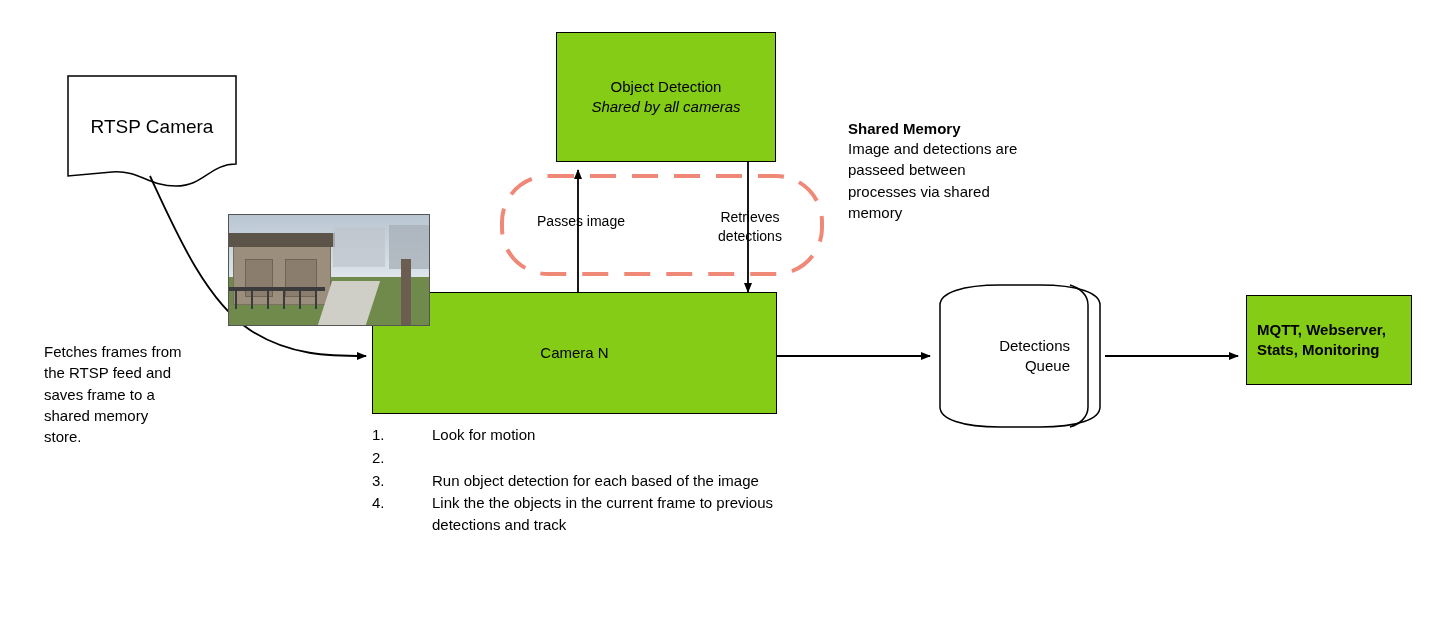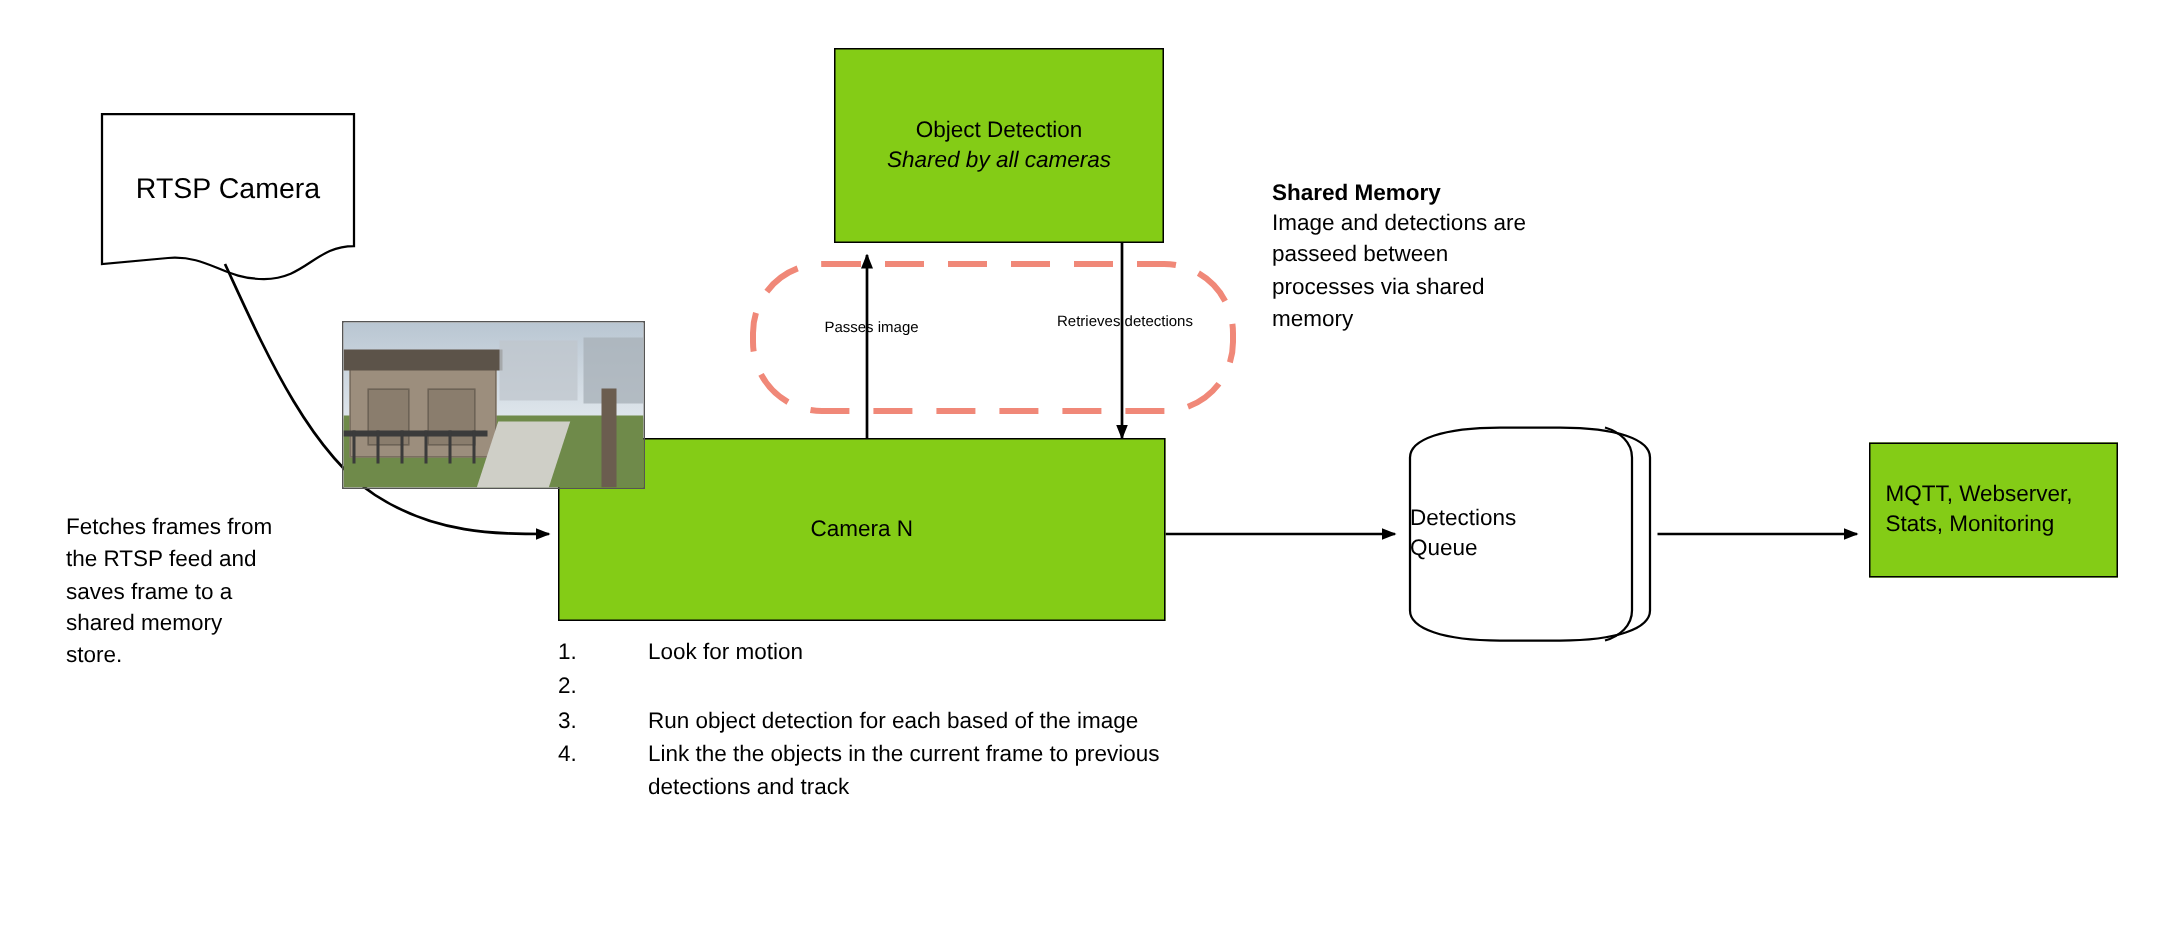--- a/index.html
+++ b/index.html
@@ -95,29 +95,29 @@
     font-size: 19px;
   }
   .cyl-label {
     position: absolute;
     left: 940px;
     top: 286px;
     width: 130px;
     height: 140px;
     display: flex;
     flex-direction: column;
-    align-items: flex-start;
+    align-items: flex-end;
     justify-content: center;
     font-size: 15px;
     line-height: 1.35;
     text-align: center;
   }
   .dash-label {
     position: absolute;
-    font-size: 10px;
+    font-size: 14px;
     line-height: 1.35;
     text-align: center;
   }
 </style>
 </head>
 <body>
 
 <div id="canvas">
 
   <svg class="layer" viewBox="0 0 1448 625">
@@ -198,21 +198,21 @@
 shared memory
 store.</div>
 
   <div class="cyl-label">
     <div>Detections</div>
     <div>Queue</div>
   </div>
 
 
   <div class="node box-yellow" style="left:1246px; top:295px; width:166px; height:90px;">
-    <div style="text-align:left; width:100%; padding-left:10px; box-sizing:border-box;">
+    <div style="text-align:left; width:100%; padding-left:10px; box-sizing:border-box;font-weight:bold;">
       <div>MQTT, Webserver,</div>
       <div>Stats, Monitoring</div>
     </div>
   </div>
 
   <div class="steps">
     <div class="step-row">
       <div class="step-num">1.</div>
       <div class="step-body">Look for motion</div>
     </div>

